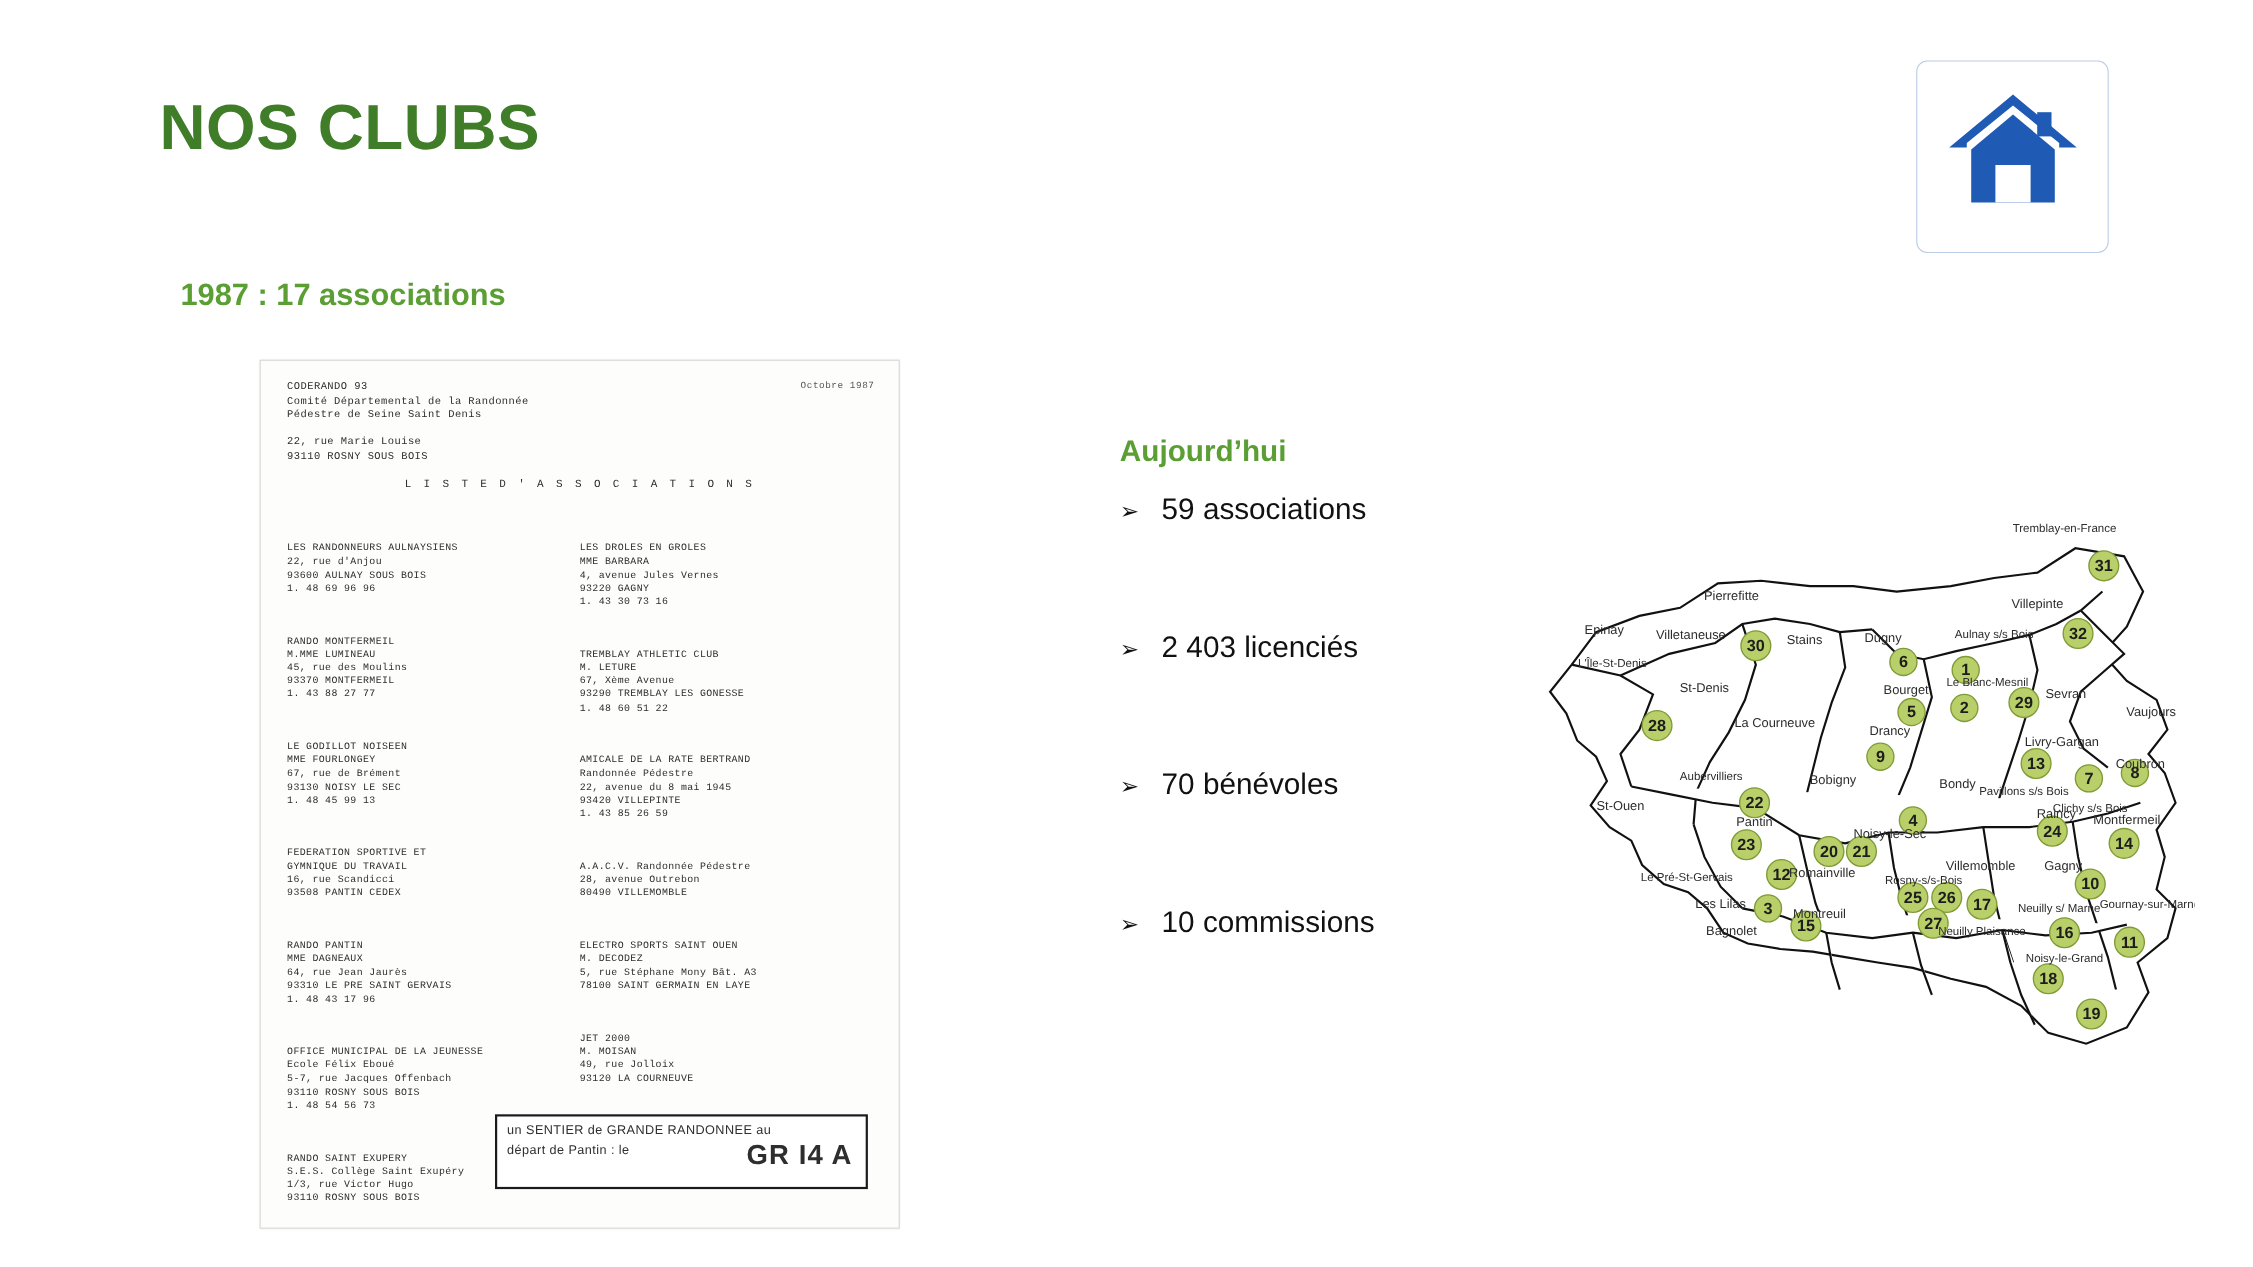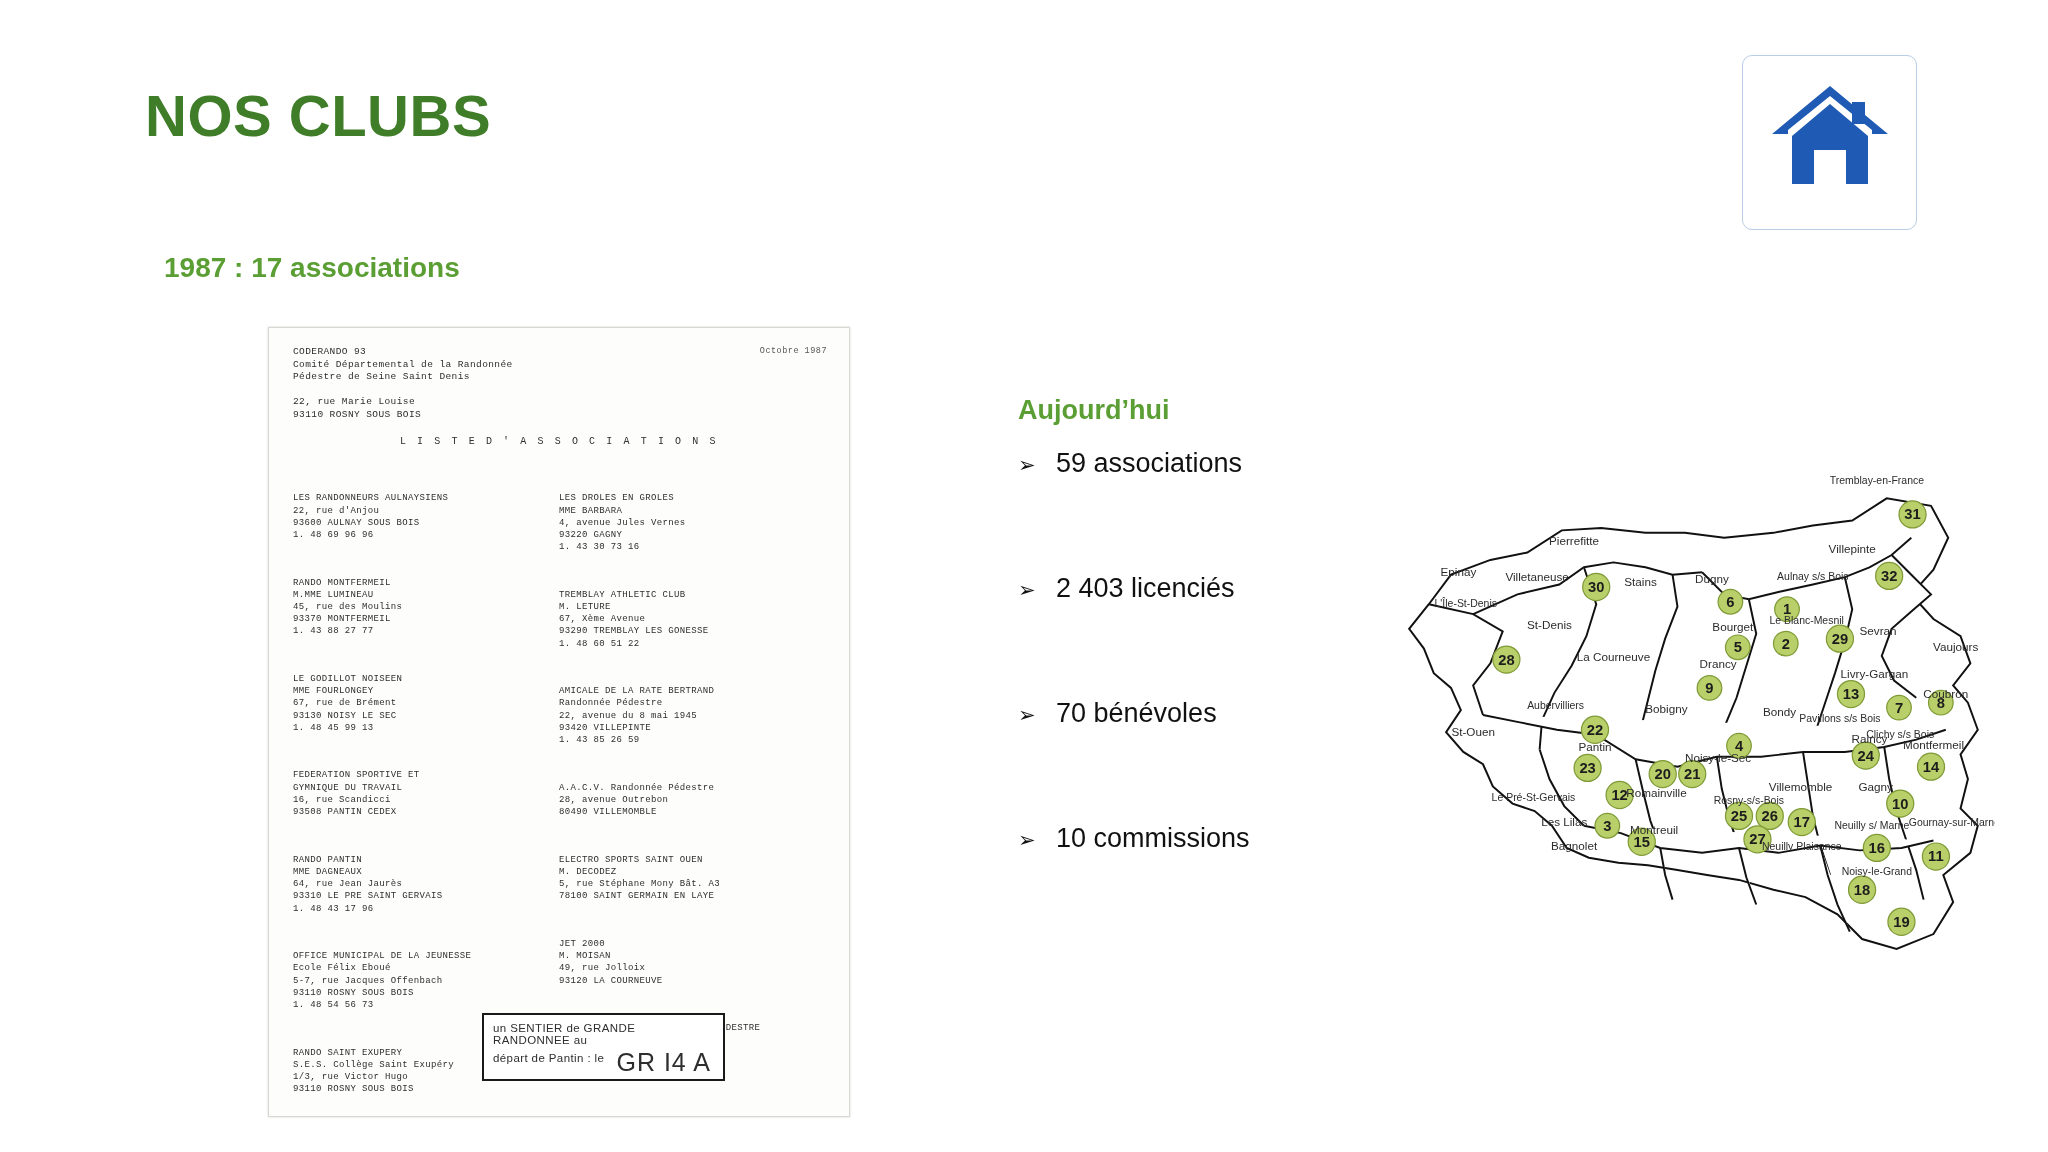--- a/index.html
+++ b/index.html
@@ -56,21 +56,20 @@
     top: 327px;
     width: 582px;
     height: 790px;
     background: #fdfdfb;
     border: 1px solid #d8d8d2;
     box-shadow: 0 0 2px rgba(0,0,0,0.18);
     box-sizing: border-box;
     font-family: "Liberation Mono", monospace;
     color: #2e2e2e;
     overflow: hidden;
-    margin-left: 32px;
   }
   .scan .doc-head {
     position: absolute;
     left: 24px;
     top: 18px;
     font-size: 9.5px;
     line-height: 12.5px;
     letter-spacing: 0.4px;
     white-space: pre;
   }
@@ -99,36 +98,36 @@
     white-space: pre;
   }
   .scan .col-left  { left: 24px;  width: 250px; }
   .scan .col-right { left: 290px; width: 270px; }
   .scan .entry { margin-bottom: 11px; }
 
   .stamp {
     position: absolute;
     left: 213px;
     top: 685px;
-    width: 243px;
+    width: 339px;
     height: 68px;
     border: 2px solid #1a1a1a;
     box-sizing: border-box;
     background: #fff;
     padding: 7px 9px 0 9px;
     font-family: "Liberation Sans", sans-serif;
   }
   .stamp .l1 { font-size: 11.5px; letter-spacing: .4px; }
   .stamp .l2 { font-size: 11.5px; letter-spacing: .4px; margin-top: 6px; }
   .stamp .gr {
     position: absolute;
     right: 12px;
-    bottom: 2px;
+    bottom: 14px;
     font-size: 25px;
-    font-weight: normal;
+    font-weight: bold;
     letter-spacing: 1px;
   }
 
   
   .today-title {
     position: absolute;
     left: 1018px;
     top: 395px;
     font-size: 27px;
     font-weight: bold;

